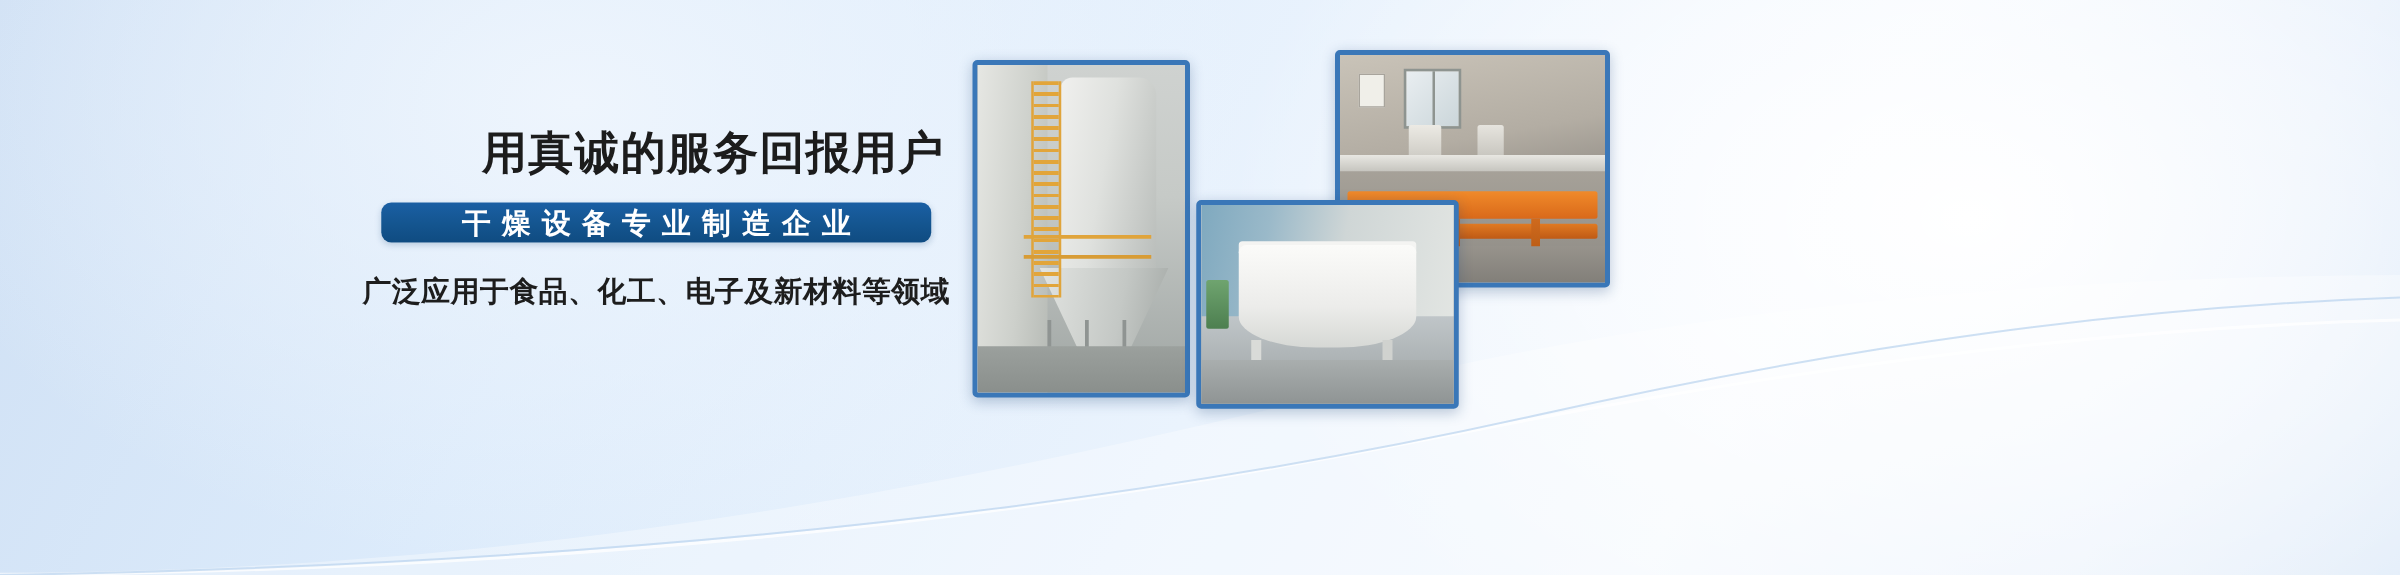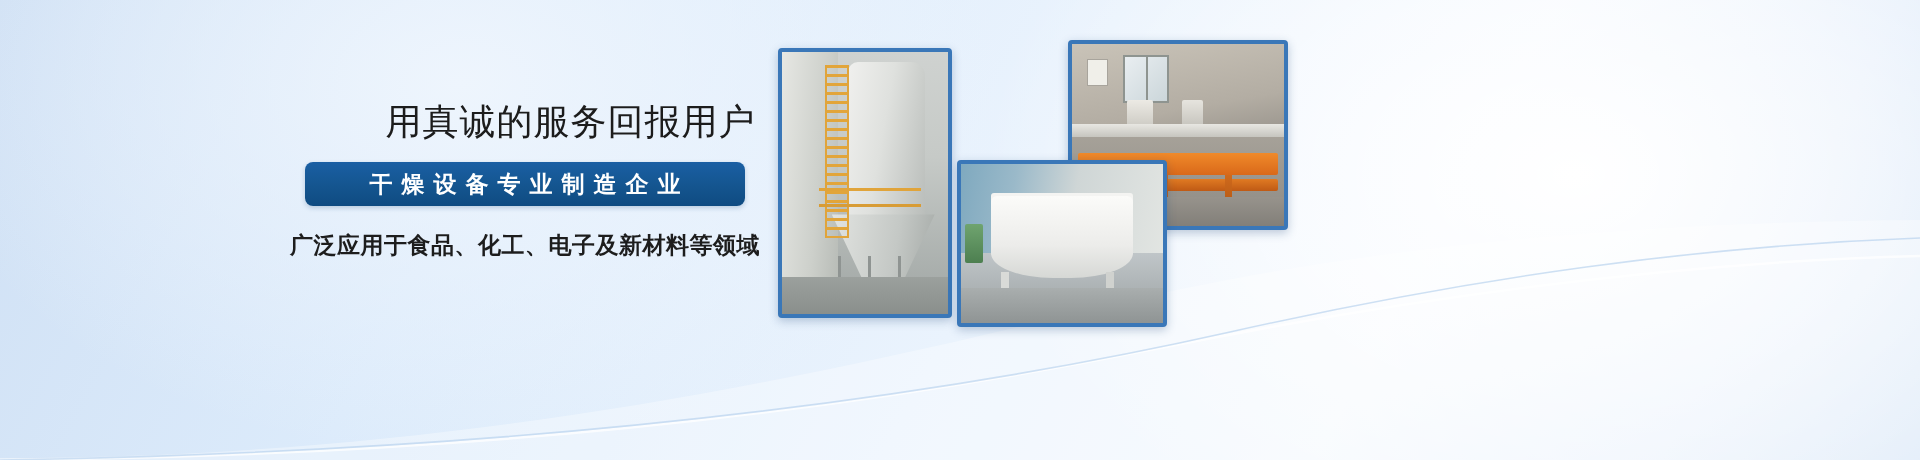--- a/index.html
+++ b/index.html
@@ -19,26 +19,26 @@
 
   
   .swoosh{position:absolute;left:0;bottom:0;width:1920px;height:240px;pointer-events:none;}
 
   
   .copy{
     position:absolute;left:295px;top:104px;width:460px;
     display:flex;flex-direction:column;align-items:center;
   }
   .headline{
-    font-size:36px;line-height:1;color:#1c1c1c;font-weight:400;
+    font-size:36px;line-height:1;color:#1c1c1c;font-weight:700;
     letter-spacing:1px;white-space:nowrap;
     margin:0 0 22px 91px;
   }
   .badge{
-    width:440px;height:44px;border-radius:8px;
+    width:440px;height:32px;border-radius:8px;
     background:linear-gradient(180deg,#1a5fa4 0%,#14558f 55%,#0f4b81 100%);
     box-shadow:0 2px 5px rgba(18,70,120,0.22);
     display:flex;align-items:center;justify-content:center;
     margin-left:0;
   }
   .badge-text{
     color:#ffffff;font-size:23px;font-weight:700;letter-spacing:9px;
     text-indent:9px;white-space:nowrap;
   }
   .subtitle{

